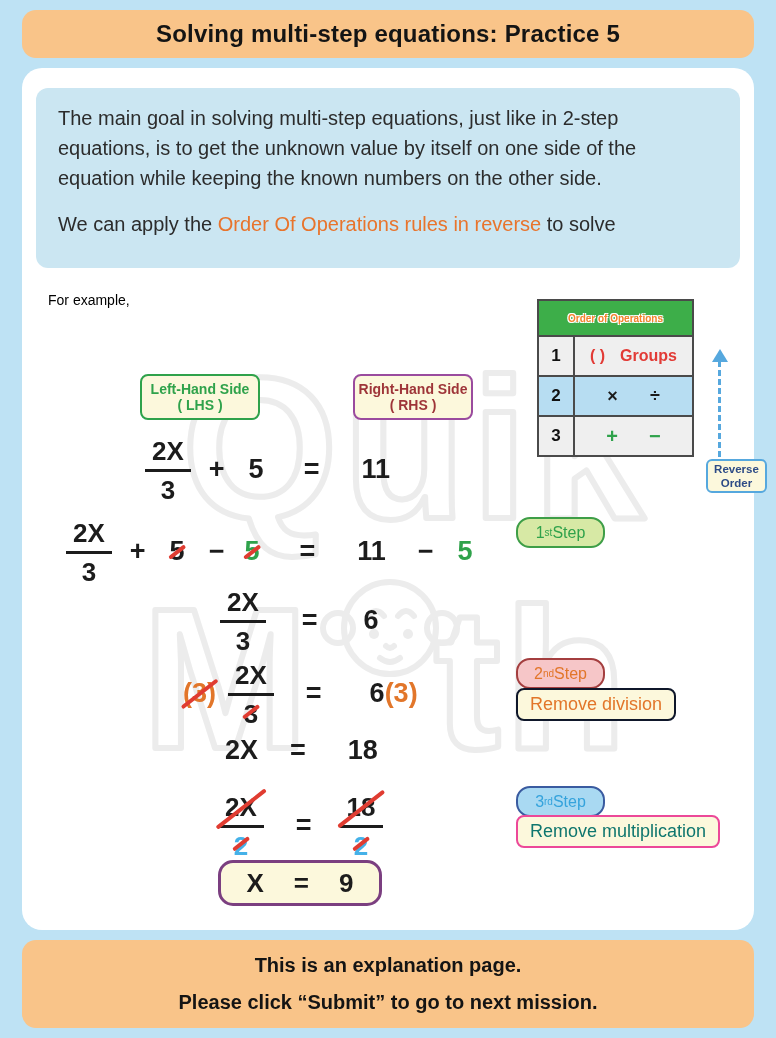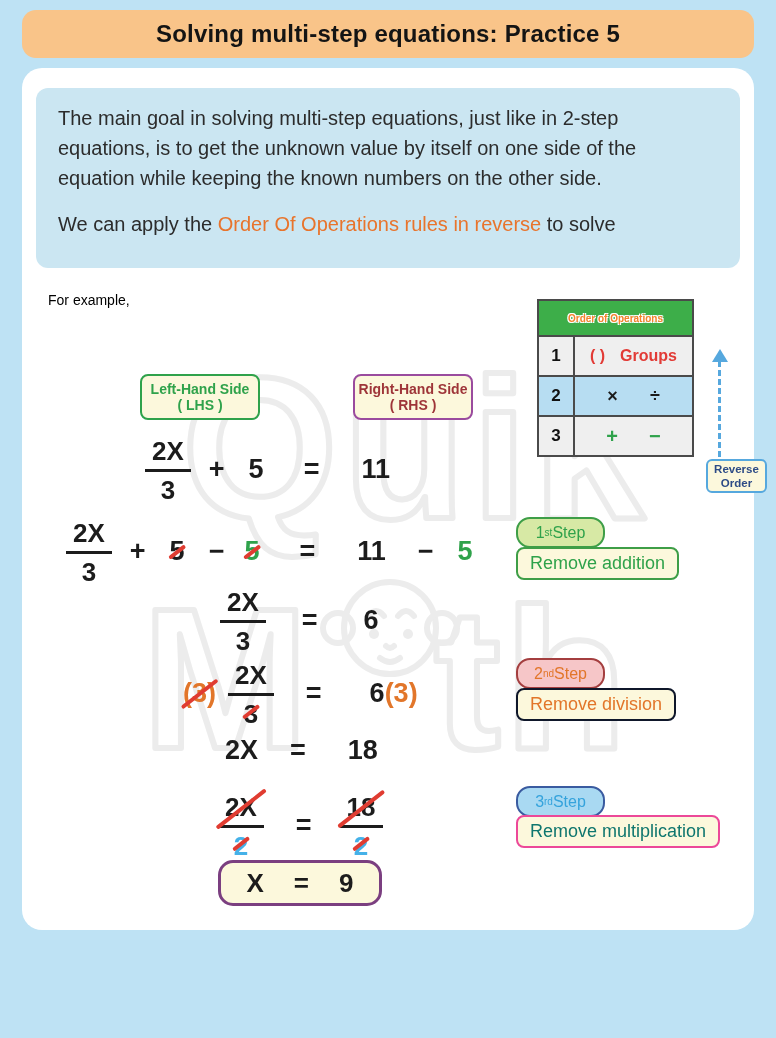--- a/index.html
+++ b/index.html
@@ -242,30 +242,33 @@
     <span>X</span>
     <span>=</span>
     <span>9</span>
   </div>
 
   <div class="step-pill" id="p1">
     <span>1</span>
       <sup>st</sup>
       <span> Step</span>
   </div>
-  <div class="step-action" id="a1">Remove addition</div>
 
   <div class="step-pill" id="p2">
     <span>2</span>
       <sup>nd</sup>
       <span>Step</span>
   </div>
   <div class="step-action" id="a2">Remove division</div>
 
   <div class="step-pill" id="p3">
     <span>3</span>
       <sup>rd</sup>
       <span>Step</span>
   </div>
   <div class="step-action" id="a3">Remove multiplication</div>
 
+  <div class="footer">
+    <div>This is an explanation page.</div>
+    <div>Please click “Submit” to go to next mission.</div>
+  </div>
 
 </div>
 
 </body></html>

